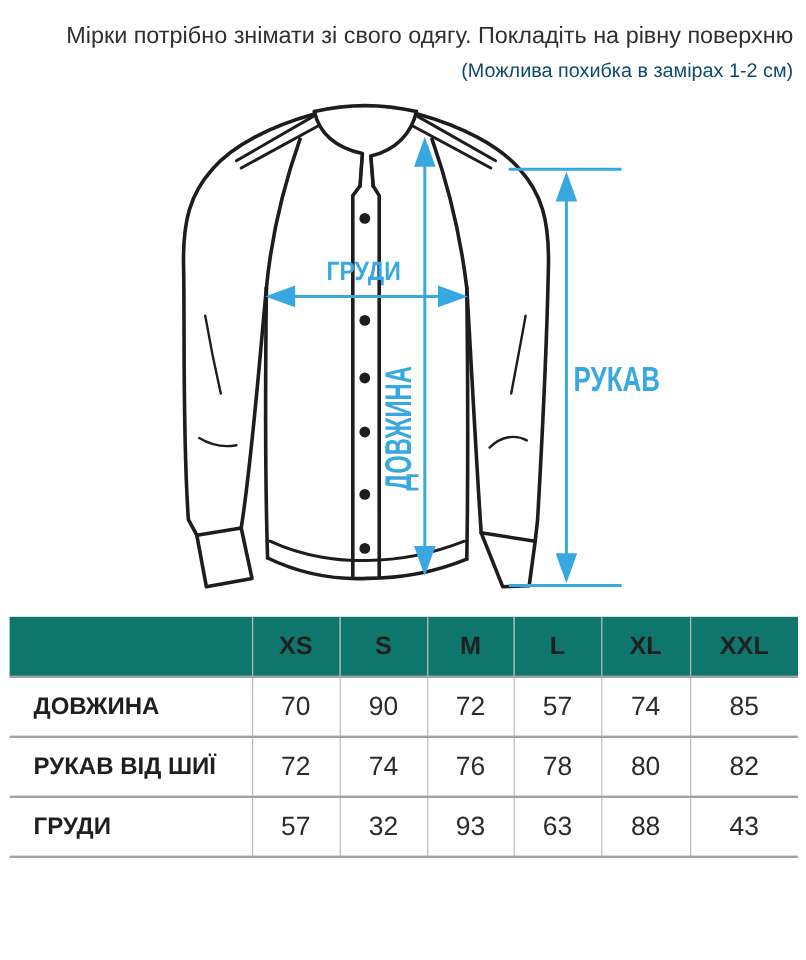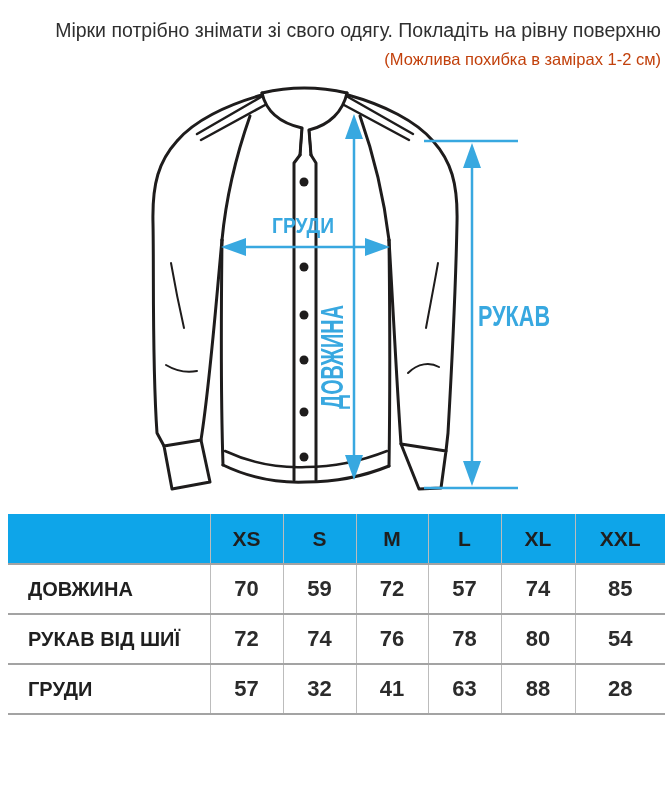--- a/index.html
+++ b/index.html
@@ -18,21 +18,21 @@
     text-align: right;
     font-size: 19.5px;
     line-height: 29px;
     color: #2f2f2f;
   }
   .note {
     padding: 4px 11px 0 0;
     text-align: right;
     font-size: 16.5px;
     line-height: 20px;
-    color: #c2410c;
+    color: #0c4a6e;
   }
   svg.diagram {
     display: block;
     margin-top: 8px;
   }
   table.sizes {
     margin: 0 7px 0 8px;
     width: 657px;
     border-collapse: collapse;
     table-layout: fixed;
@@ -45,37 +45,37 @@
   table.sizes col.c-xl { width: 74px; }
   table.sizes col.c-xxl { width: 90px; }
   table.sizes tr {
     height: 50px;
     border-bottom: 2px solid #a3a3a3;
   }
   table.sizes .size-col {
     border-left: 1px solid #bcbcbc;
   }
   table.sizes thead th {
-    background: #0ea5e9;
+    background: #0f766e;
     font-size: 21px;
     font-weight: bold;
     color: #1f1f1f;
     text-align: center;
     padding: 0;
   }
   table.sizes tbody th.row-label {
     font-size: 20px;
     font-weight: bold;
     color: #1f1f1f;
     text-align: left;
     padding: 0 0 0 20px;
   }
   table.sizes tbody td {
     font-size: 22px;
-    font-weight: bold;
+    font-weight: normal;
     color: #2b2b2b;
     text-align: center;
     padding: 0;
   }
 </style>
 </head>
 <body>
 
 <div class="intro">
   <div>Мірки потрібно знімати зі свого одягу. Покладіть на рівну поверхню</div>
@@ -162,38 +162,38 @@
       <th class="size-col">M</th>
       <th class="size-col">L</th>
       <th class="size-col">XL</th>
       <th class="size-col">XXL</th>
     </tr>
   </thead>
   <tbody>
     <tr>
       <th class="row-label">ДОВЖИНА</th>
       <td class="size-col">70</td>
-      <td class="size-col">59</td>
+      <td class="size-col">90</td>
       <td class="size-col">72</td>
       <td class="size-col">57</td>
       <td class="size-col">74</td>
       <td class="size-col">85</td>
     </tr>
     <tr>
       <th class="row-label">РУКАВ ВІД ШИЇ</th>
       <td class="size-col">72</td>
       <td class="size-col">74</td>
       <td class="size-col">76</td>
       <td class="size-col">78</td>
       <td class="size-col">80</td>
-      <td class="size-col">54</td>
+      <td class="size-col">82</td>
     </tr>
     <tr>
       <th class="row-label">ГРУДИ</th>
       <td class="size-col">57</td>
       <td class="size-col">32</td>
-      <td class="size-col">41</td>
+      <td class="size-col">93</td>
       <td class="size-col">63</td>
       <td class="size-col">88</td>
-      <td class="size-col">28</td>
+      <td class="size-col">43</td>
     </tr>
   </tbody>
 </table>
 
 </body></html>

